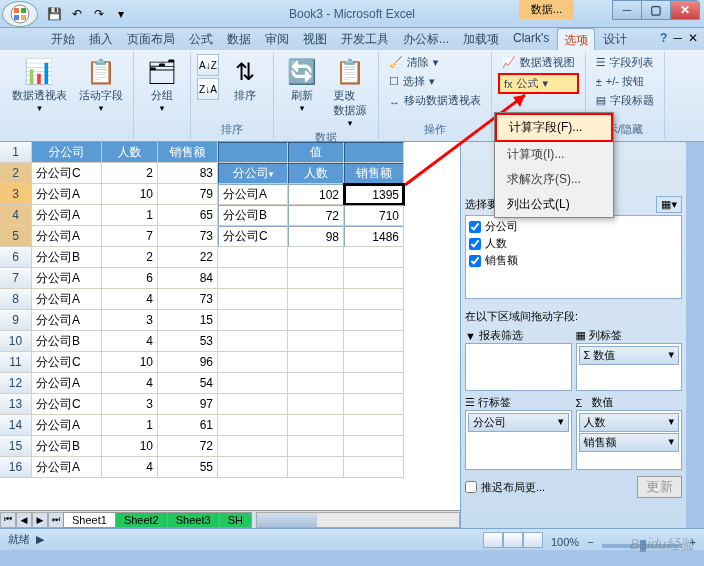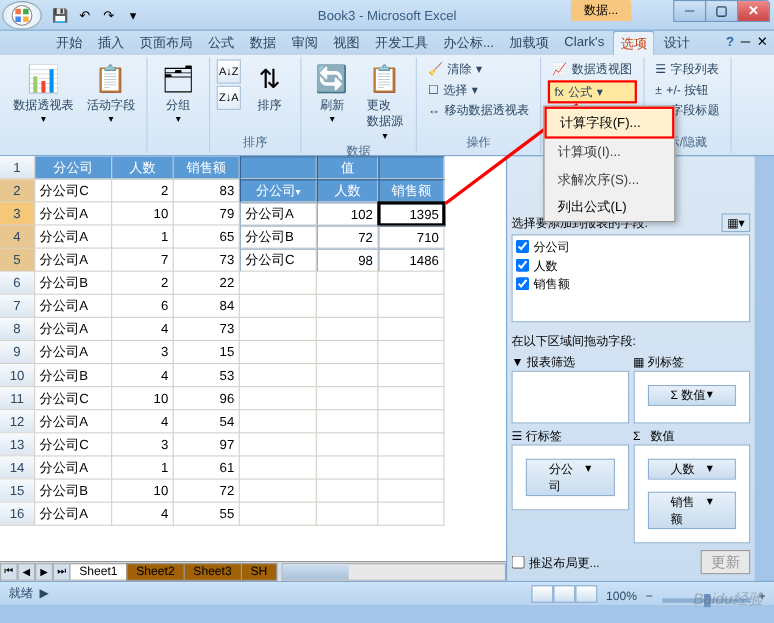--- a/index.html
+++ b/index.html
@@ -48,35 +48,35 @@
 .colhdr-blue { background: #5b9bd5; color: #fff; justify-content: center; font-weight: normal; }
 .pv-hdr { background: #5b9bd5; color: #fff; border: 1px solid #2e5c8a; justify-content: center; }
 .pv-cell { border: 1px solid #8fa8c4; justify-content: flex-end; }
 .pv-cell.txt { justify-content: flex-start; }
 .pv-cell.sel { background: #fff; outline: 3px solid #000; outline-offset: -2px; }
 .num { justify-content: flex-end; }
 
 .sheet-tabs { position: absolute; bottom: 0; left: 0; right: 0; height: 18px; background: #d4e0ed; display: flex; align-items: center; font-size: 11px; border-top: 1px solid #999; }
 .tab-nav { display: flex; gap: 0; }
 .tab-nav-btn { width: 16px; height: 16px; border: 1px solid #aaa; display: flex; align-items: center; justify-content: center; font-size: 9px; }
-.sheet-tab { padding: 1px 8px; background: #a16207; border: 1px solid #999; margin-left: -1px; }
+.sheet-tab { padding: 1px 8px; background: #22c55e; border: 1px solid #999; margin-left: -1px; }
 .sheet-tab.active { background: #fff; font-weight: normal; }
 .hscroll { flex: 1; margin-left: 4px; height: 16px; background: #e8e8e8; border: 1px solid #aaa; position: relative; }
 .hscroll-thumb { position: absolute; left: 0; width: 60px; height: 100%; background: linear-gradient(#d0e0f0, #a8c0d8); }
 
 .taskpane { width: 226px; background: linear-gradient(#dbe8f5, #c8dcf0); border-left: 1px solid #7fa6d0; padding: 4px; font-size: 11px; display: flex; flex-direction: column; }
 .pane-row { display: flex; align-items: center; gap: 4px; margin-bottom: 2px; }
 .field-box { border: 1px solid #8caed0; background: #fff; height: 84px; padding: 2px; overflow: auto; }
 .field-item { display: flex; align-items: center; gap: 4px; padding: 1px; }
 .areas { display: grid; grid-template-columns: 1fr 1fr; gap: 4px; margin-top: 4px; }
 .area-box { display: flex; flex-direction: column; }
 .area-label { font-size: 11px; display: flex; align-items: center; gap: 3px; }
 .area-content { border: 1px solid #8caed0; background: #fff; min-height: 48px; padding: 1px; }
 .area-content.tall { min-height: 60px; }
-.area-item { background: linear-gradient(#e8f0f8, #c8dcf0); border: 1px solid #8caed0; padding: 1px 20px; font-size: 11px; margin: 11px; display: flex; justify-content: space-between; }
+.area-item { background: linear-gradient(#e8f0f8, #c8dcf0); border: 1px solid #8caed0; padding: 1px 4px; font-size: 11px; margin: 1px; display: flex; justify-content: space-between; }
 
 .statusbar { height: 22px; background: linear-gradient(#cde3f7, #b8d4ef); display: flex; align-items: center; padding: 0 8px; font-size: 11px; color: #2c4863; border-top: 1px solid #7fa6d0; }
 .status-right { margin-left: auto; display: flex; align-items: flex-end; gap: 8px; }
 .view-btns { display: flex; gap: 0; }
 .view-btn { width: 20px; height: 16px; border: 1px solid #8caed0; background: linear-gradient(#fff, #d0e0f0); }
 .zoom-slider { width: 80px; height: 4px; background: #8caed0; position: relative; }
 .zoom-thumb { position: absolute; left: 38px; top: -4px; width: 6px; height: 12px; background: #6d96c2; }
 
 .watermark { position: absolute; bottom: 12px; right: 10px; font-size: 14px; color: rgba(100,100,100,0.4); font-style: italic; pointer-events: none; }
 .red-arrow { position: absolute; z-index: 50; pointer-events: none; }
@@ -225,21 +225,21 @@
           </div>
         <div class="small-btn">
             <span>▤</span>
             <span>字段标题</span>
           </div>
       </div>
     </div>
     <div class="group-label">示/隐藏</div>
   </div>
 
-  <div class="dropdown-menu" style="top:46px; left:494px;">
+  <div class="dropdown-menu" style="top:62px; left:494px;">
     <div class="dropdown-item highlight">计算字段(F)...</div>
     <div class="dropdown-item disabled">计算项(I)...</div>
     <div class="dropdown-item disabled">求解次序(S)...</div>
     <div class="dropdown-item">列出公式(L)</div>
   </div>
 </div>
 
 <svg class="red-arrow" style="left:395px; top:85px; width:150px; height:110px;">
   <line x1="10" y1="100" x2="130" y2="10" stroke="#ff0000" stroke-width="3"></line>
   <polygon points="130,10 118,12 125,22" fill="#ff0000"></polygon>

